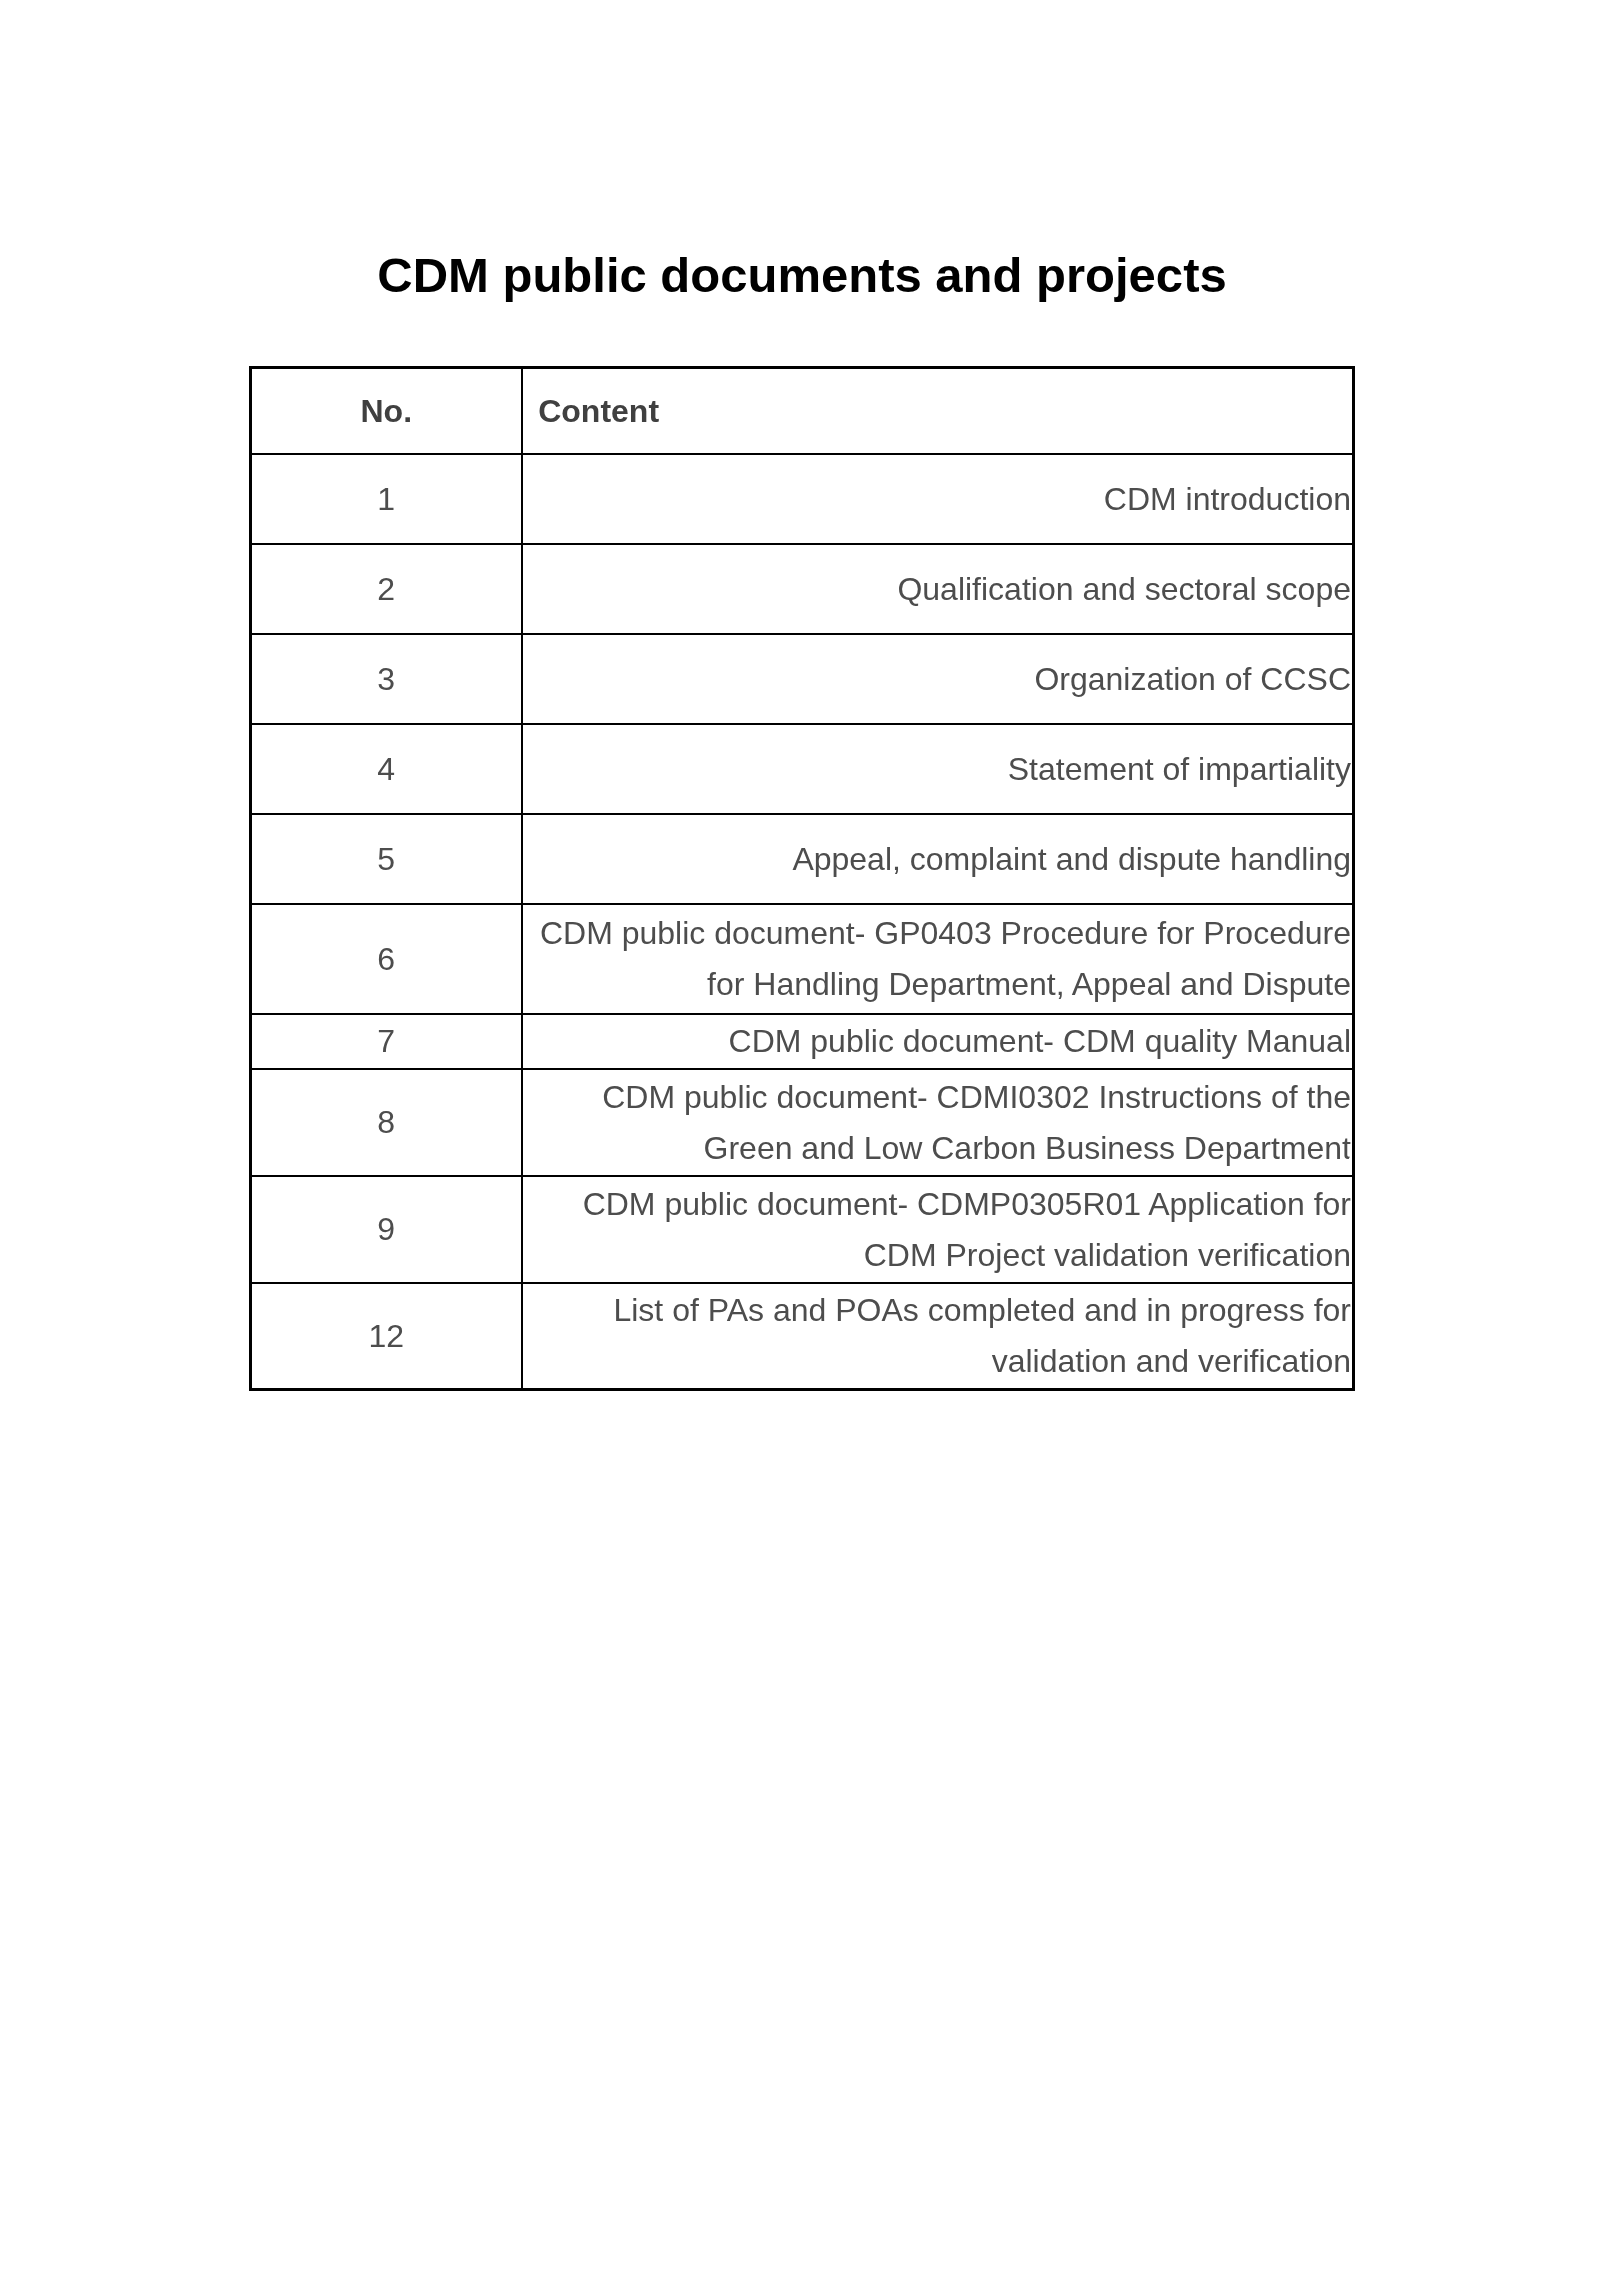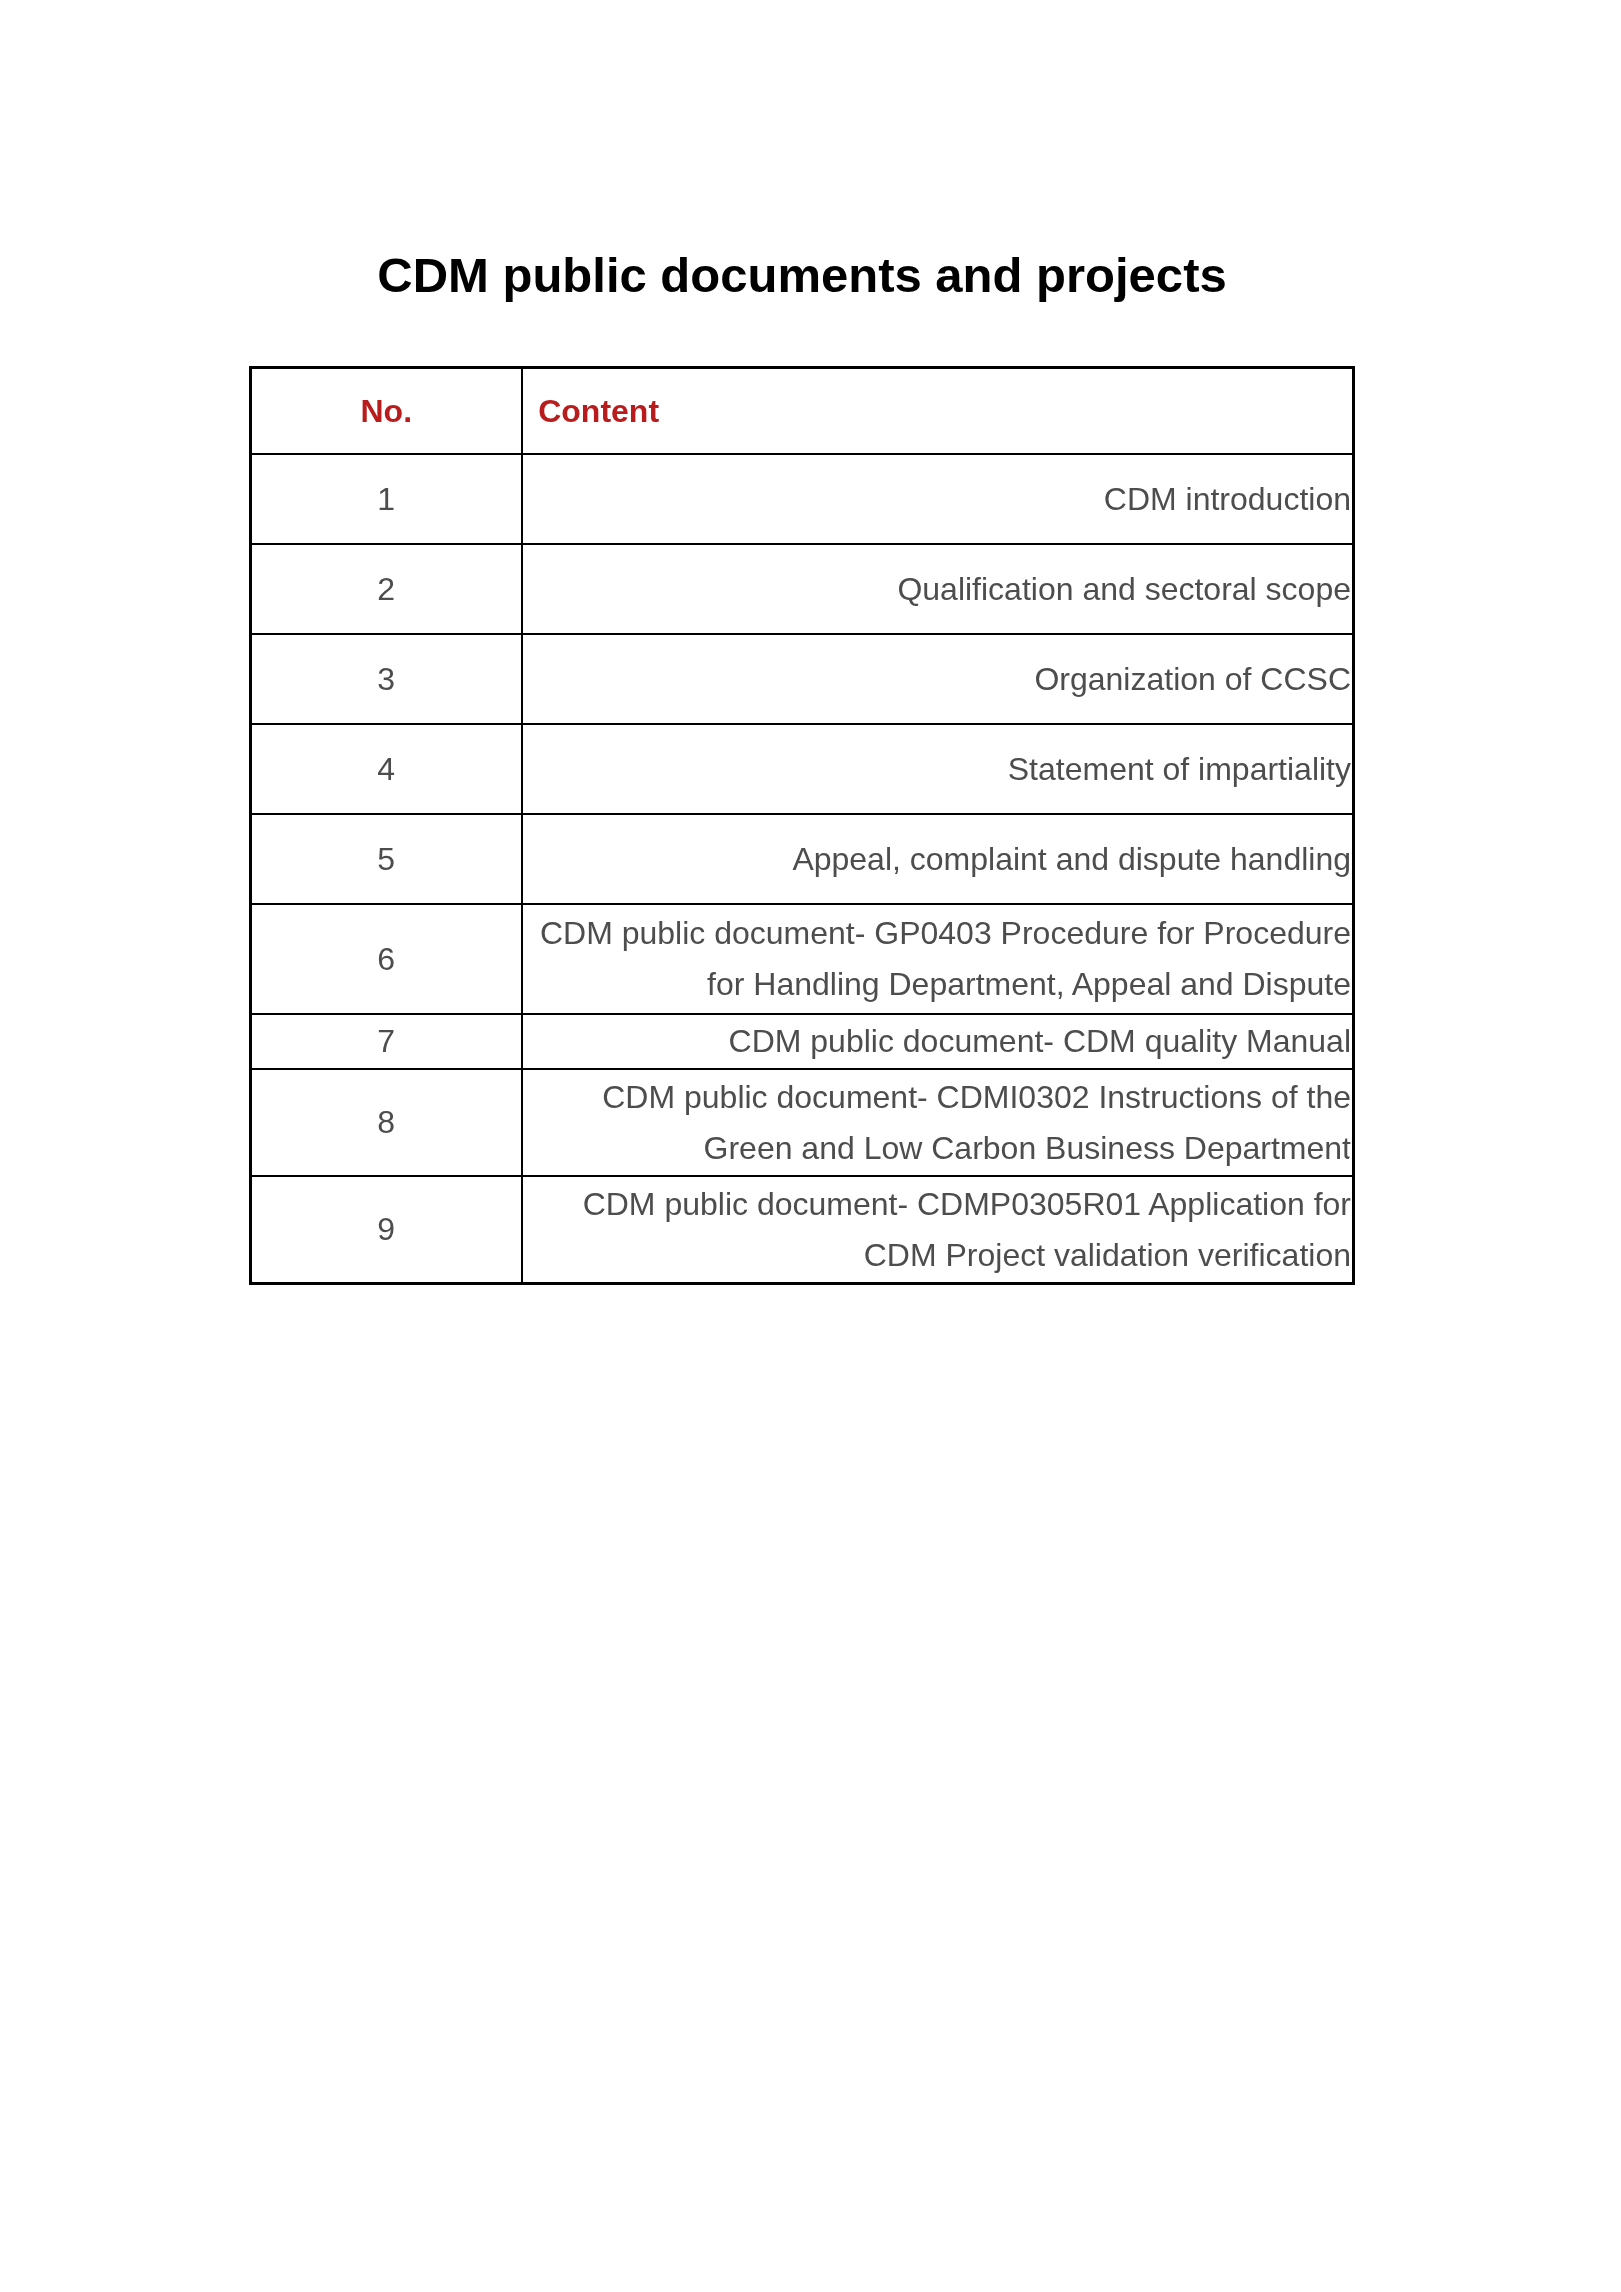--- a/index.html
+++ b/index.html
@@ -37,21 +37,21 @@
     border: 3.9px solid #000000;
   }
   .doc-table th, .doc-table td {
     border: 2.9px solid #000000;
     font-size: 32px;
     vertical-align: middle;
     overflow: hidden;
   }
   .doc-table th {
     font-weight: bold;
-    color: #b91c1c;
+    color: #404040;
     height: 82px;
   }
   .doc-table th.col-no { text-align: center; }
   .doc-table th.col-content { text-align: left; padding-left: 15.7px; }
   .doc-table td.cell-no {
     text-align: center;
     color: #4d4d4d;
   }
   .doc-table td.cell-content {
     text-align: right;
@@ -120,17 +120,21 @@
         <td class="cell-content pad-tight">CDM public document- CDM quality Manual</td>
       </tr>
       <tr class="h-tall">
         <td class="cell-no">8</td>
         <td class="cell-content pad-tight">CDM public document- CDMI0302 Instructions of the Green and Low Carbon Business Department</td>
       </tr>
       <tr class="h-tall">
         <td class="cell-no">9</td>
         <td class="cell-content pad-tight">CDM public document- CDMP0305R01 Application for CDM Project validation verification</td>
       </tr>
+      <tr class="h-r12">
+        <td class="cell-no">12</td>
+        <td class="cell-content pad-tight">List of PAs and POAs completed and in progress for validation and verification</td>
+      </tr>
     </tbody>
   </table>
 
 </div>
 
 
 </body></html>

